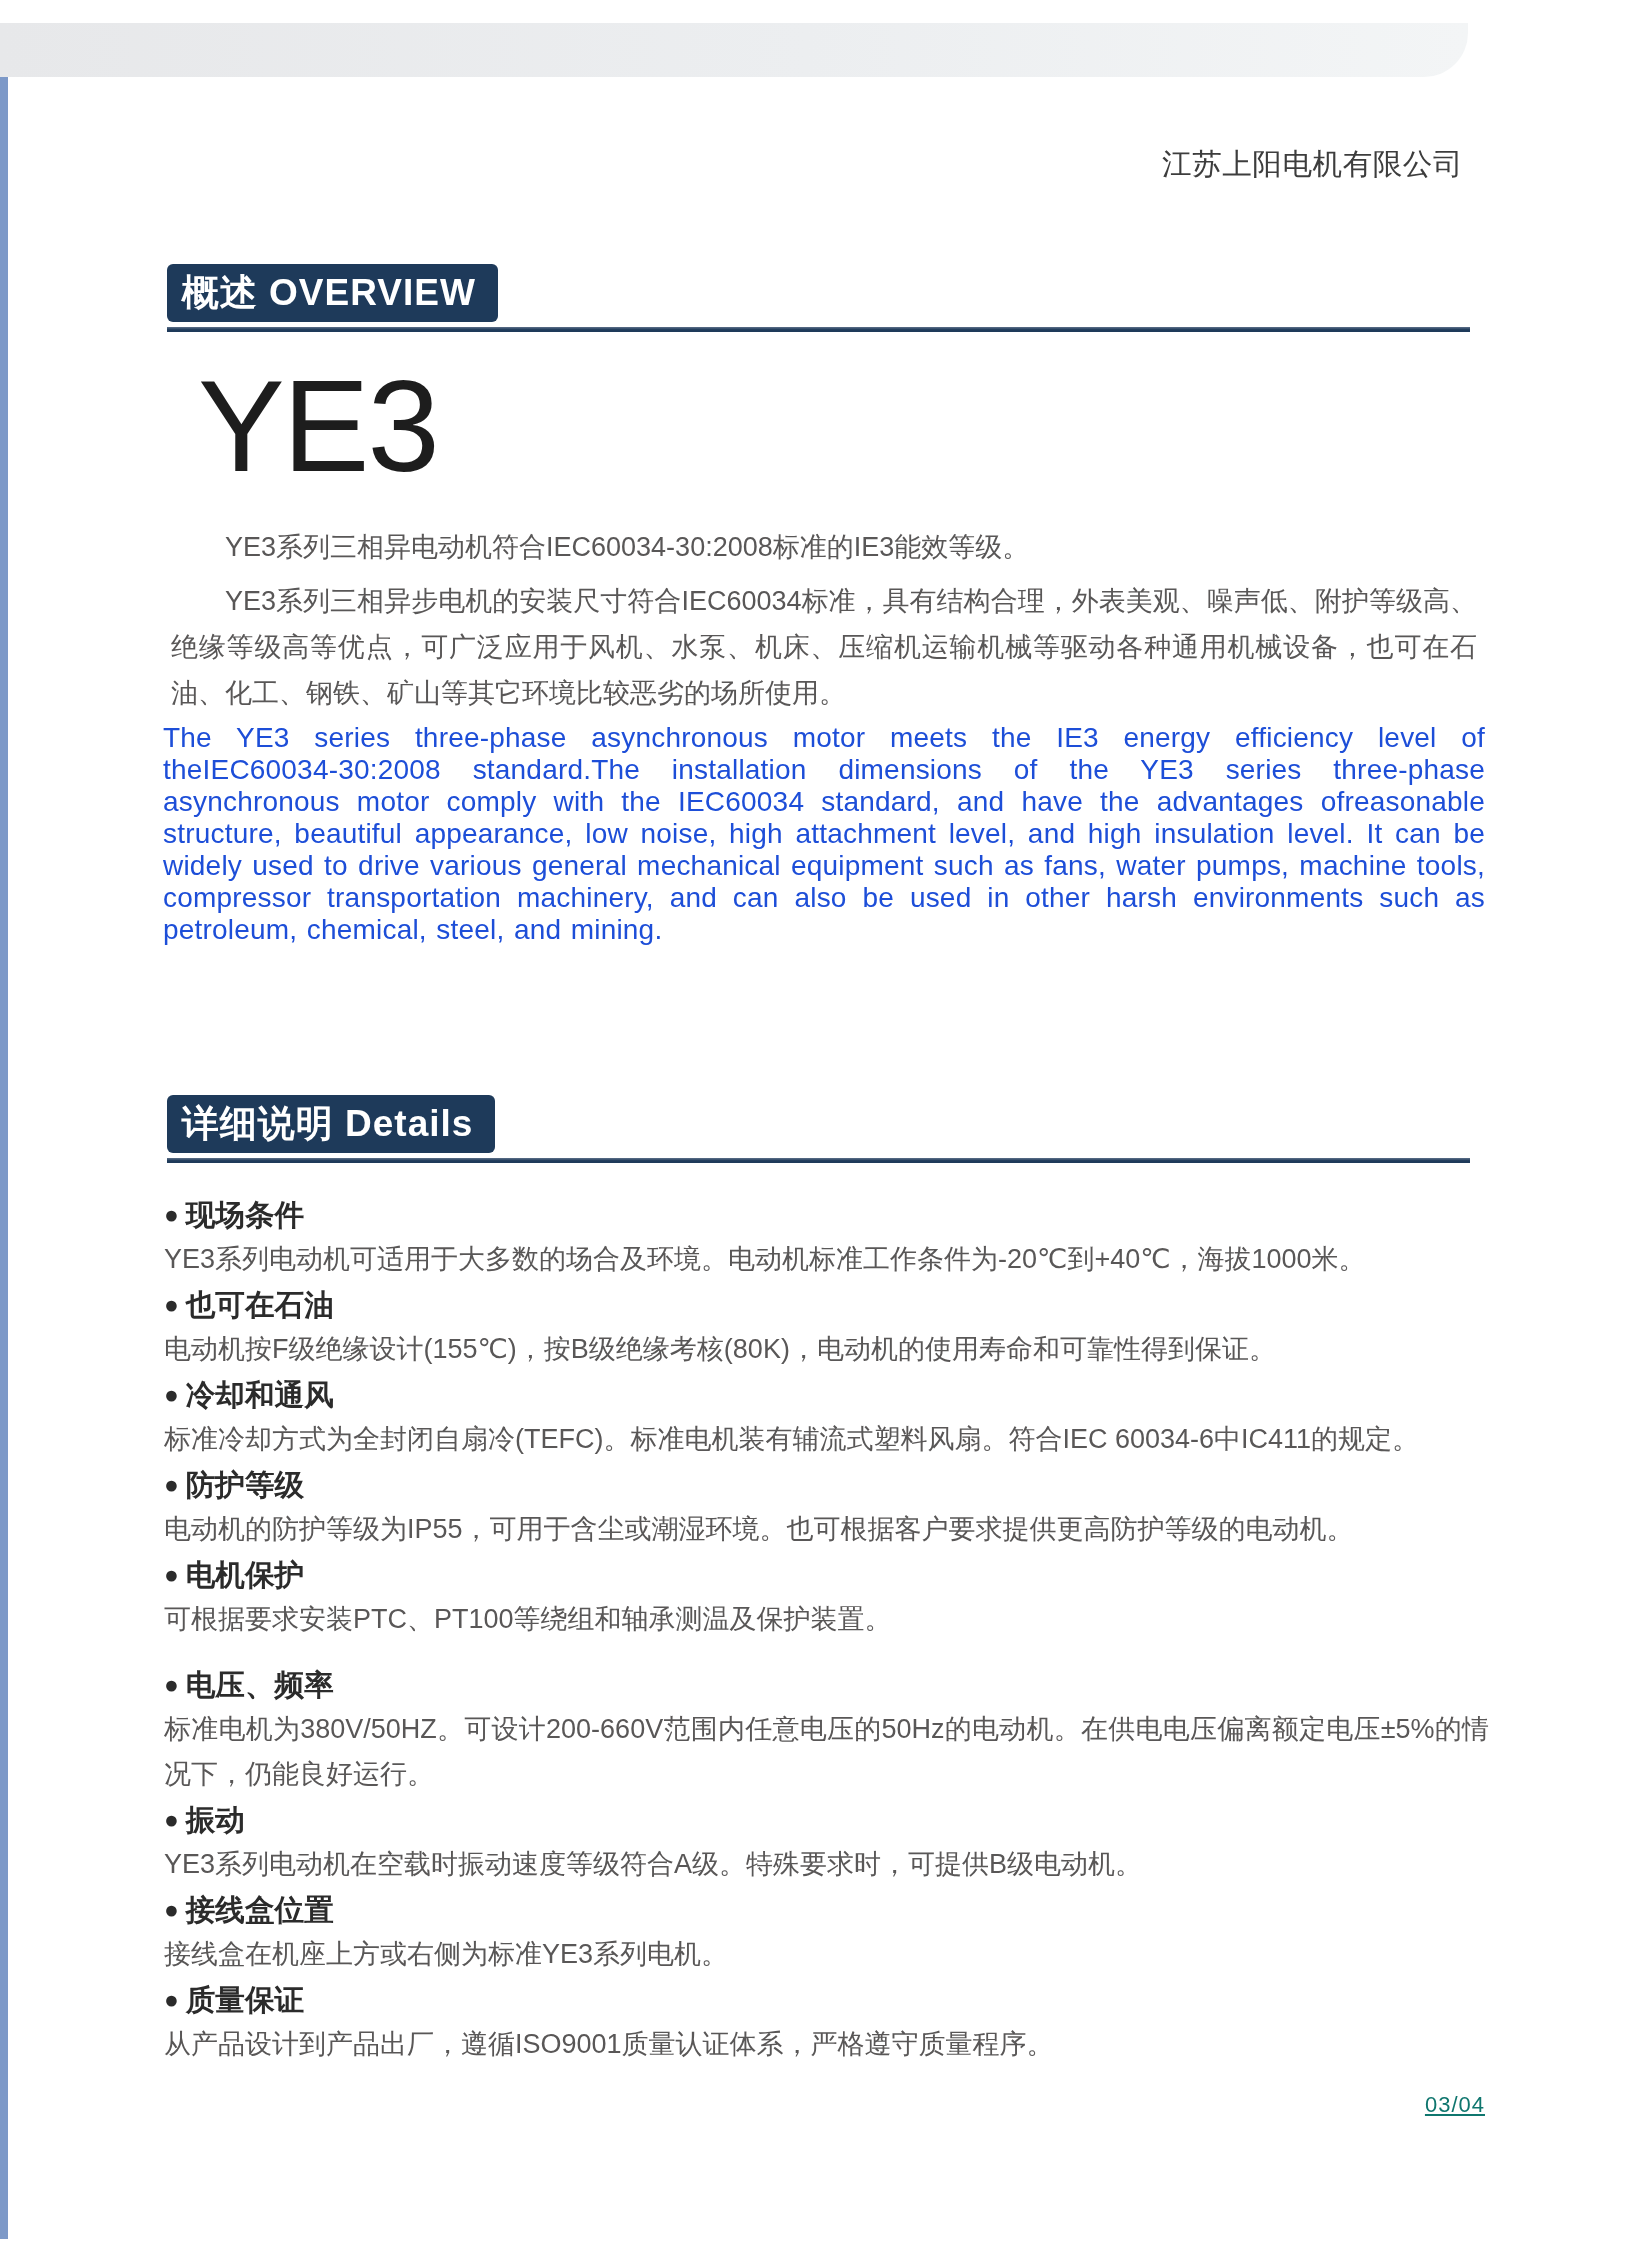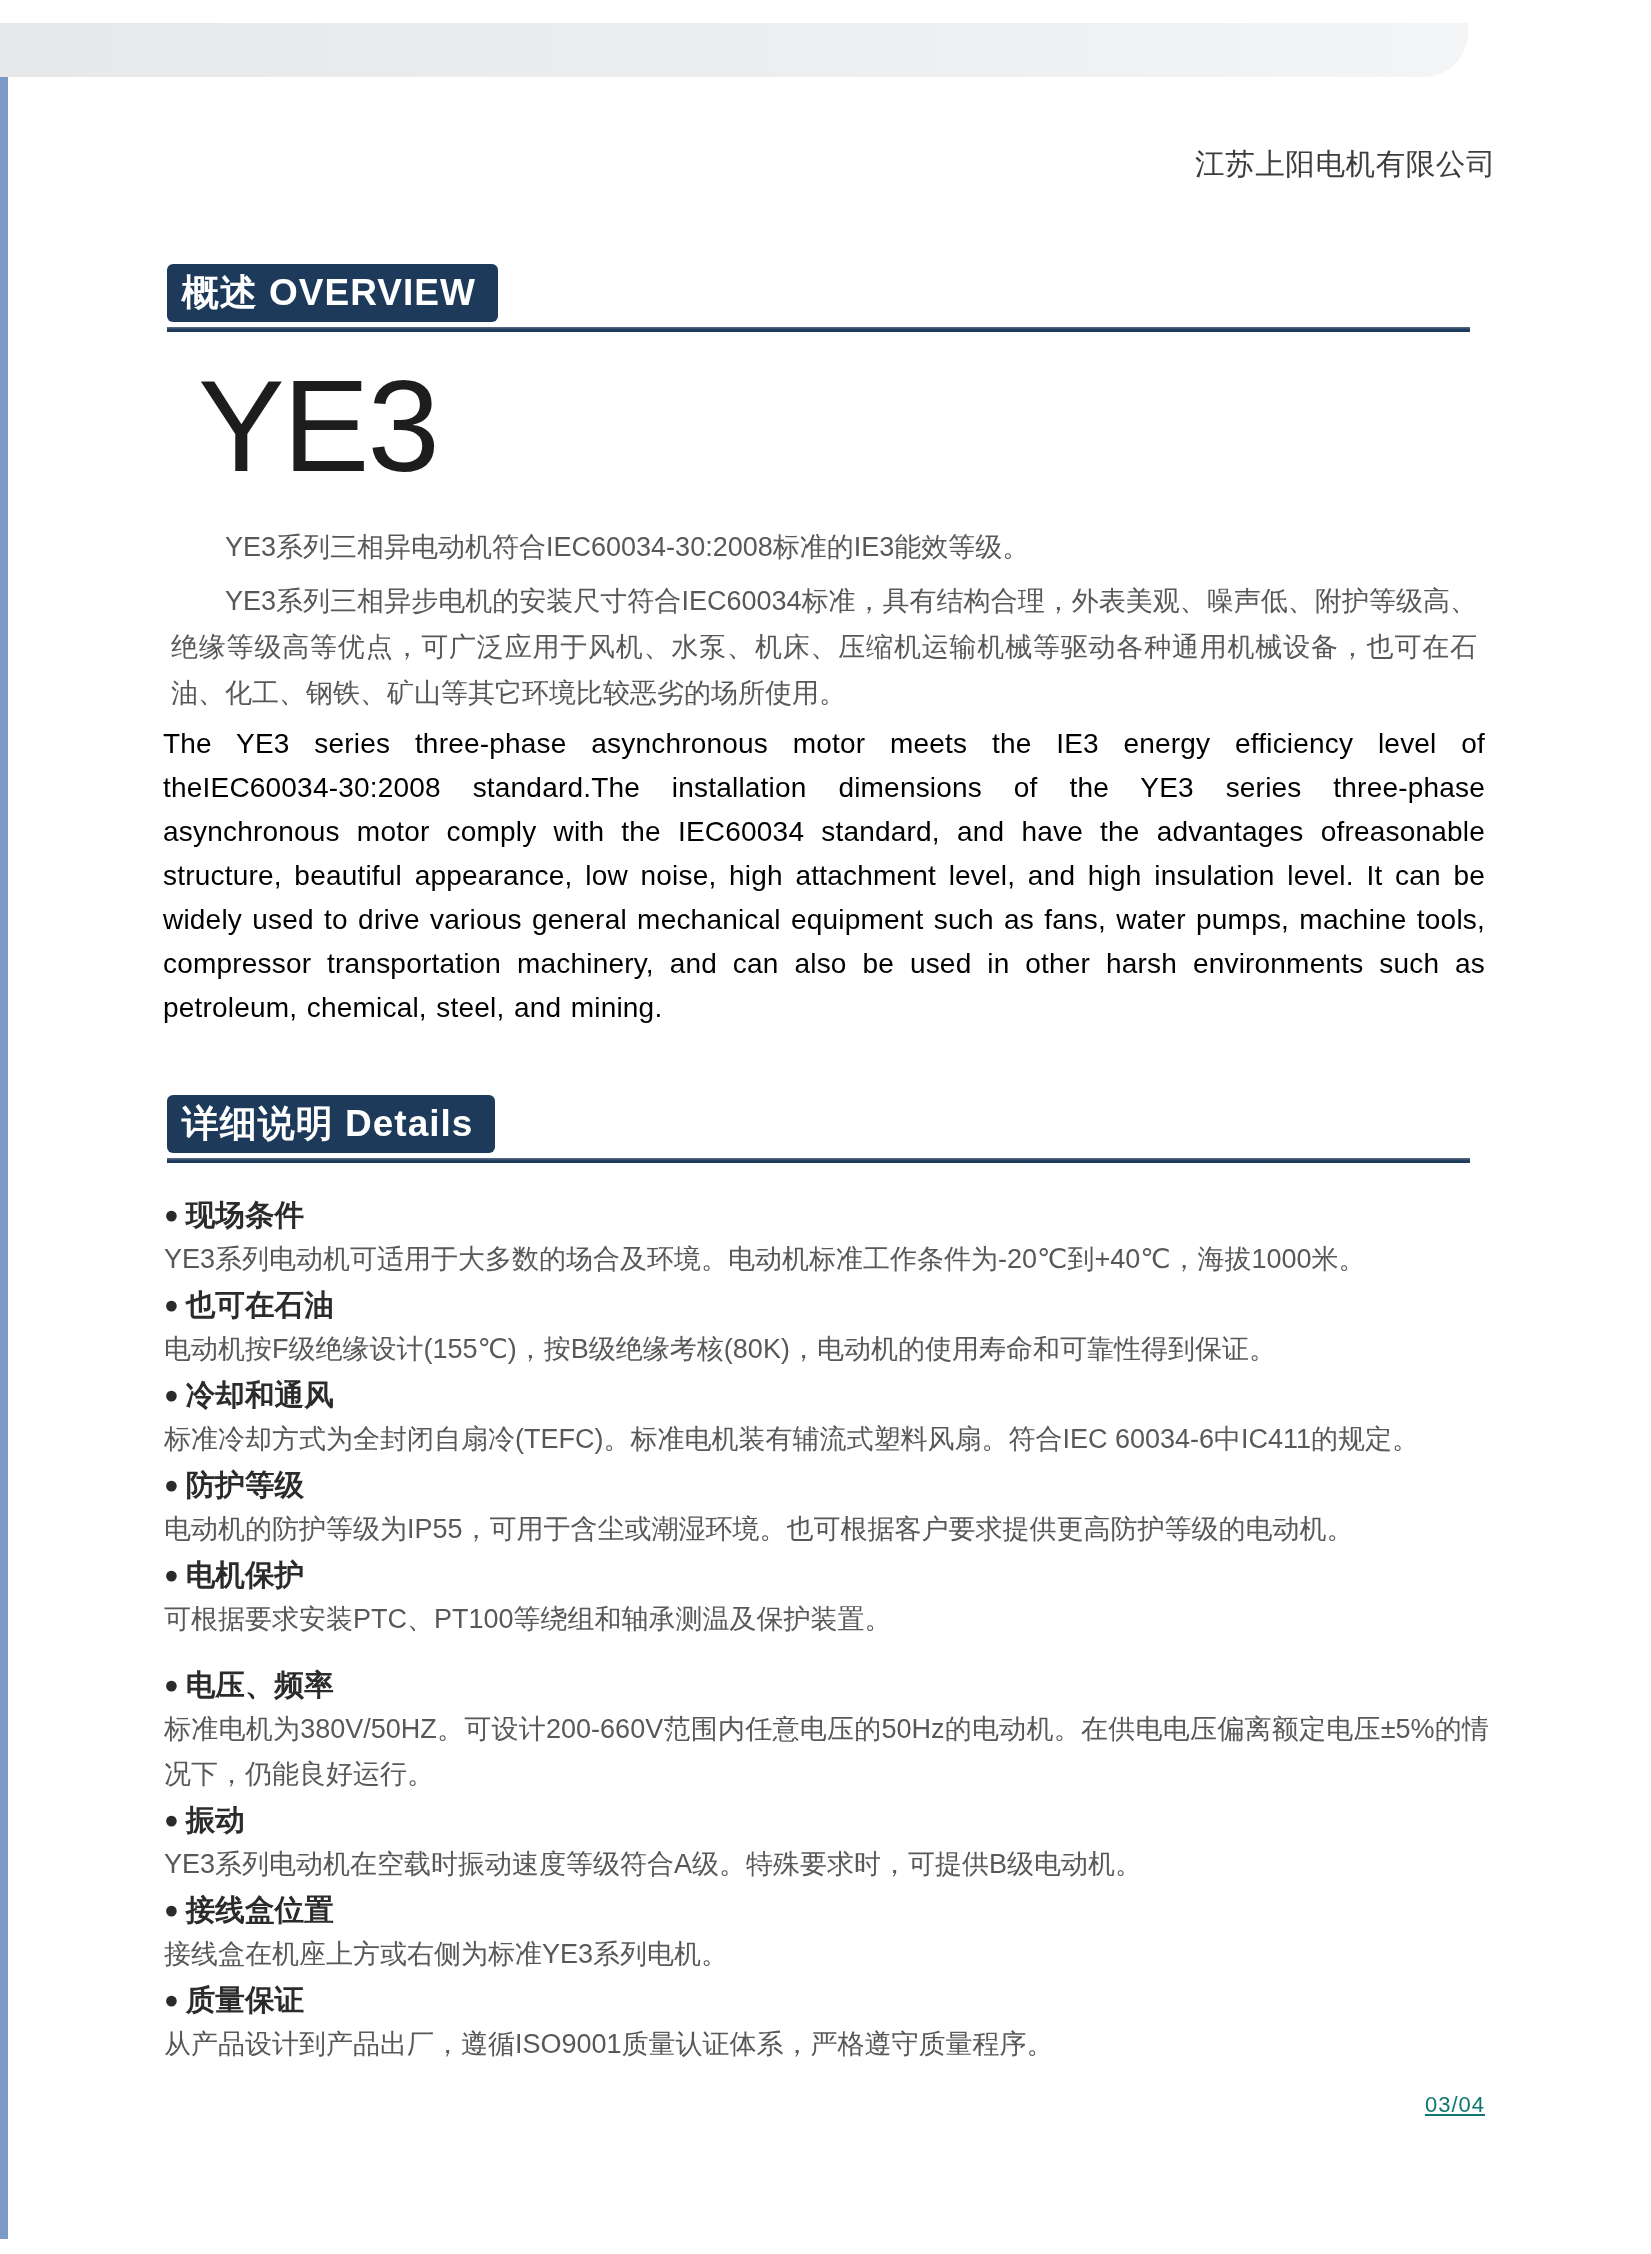--- a/index.html
+++ b/index.html
@@ -11,21 +11,21 @@
   .top-bar{
     position:absolute;left:0;top:22.7px;width:1468px;height:54px;
     background:linear-gradient(90deg,#e7e8ea 0%,#eceef0 55%,#f3f5f6 100%);
     border-radius:0 0 44px 0;
   }
   
   .left-bar{
     position:absolute;left:0;top:77px;width:7.9px;height:2162px;background:#7d99c8;
   }
   .company{
-    position:absolute;top:144px;right:156px;font-size:29.6px;color:#3d3d3d;
+    position:absolute;top:144px;right:189px;font-size:29.6px;color:#3d3d3d;
     letter-spacing:0.5px;
   }
   
   .section-block{position:absolute;left:167px;width:1303px;}
   .section-block.overview{top:264px;}
   .section-block.details{top:1095px;}
   .section-badge{
     display:inline-block;background:#1e3a5a;color:#ffffff;font-weight:bold;
     font-size:37px;line-height:39px;padding:8.9px 21.7px 9.9px 14.8px;letter-spacing:1px;border-radius:6px;
   }
@@ -34,21 +34,21 @@
     position:absolute;left:198px;top:361px;font-size:130px;line-height:1;
     font-weight:400;letter-spacing:-2px;color:#1d1d1d;
   }
   .cn-para{
     position:absolute;left:163px;top:516px;width:1322px;
     font-size:27px;line-height:46px;color:#595757;text-align:justify;
   }
   .cn-para p{margin:8px;text-indent:2em;}
   .en-para{
     position:absolute;left:163px;top:722px;width:1322px;
-    font-size:28px;line-height:44px;color:#000000;text-align:justify;
+    font-size:28px;line-height:32px;color:#1d4ed8;text-align:justify;
     word-spacing:1.5px;letter-spacing:0.2px;
   }
   .details-list{position:absolute;left:164px;top:1192px;width:1325px;}
   .d-head{
     display:flex;align-items:center;gap:6.9px;
     font-size:29.6px;font-weight:bold;color:#2b2b2b;line-height:45px;
   }
   .d-head .bullet{font-size:24.6px;line-height:1;transform:translateY(1px);}
   .d-body{
     font-size:27px;color:#595757;line-height:45px;text-align:justify;

